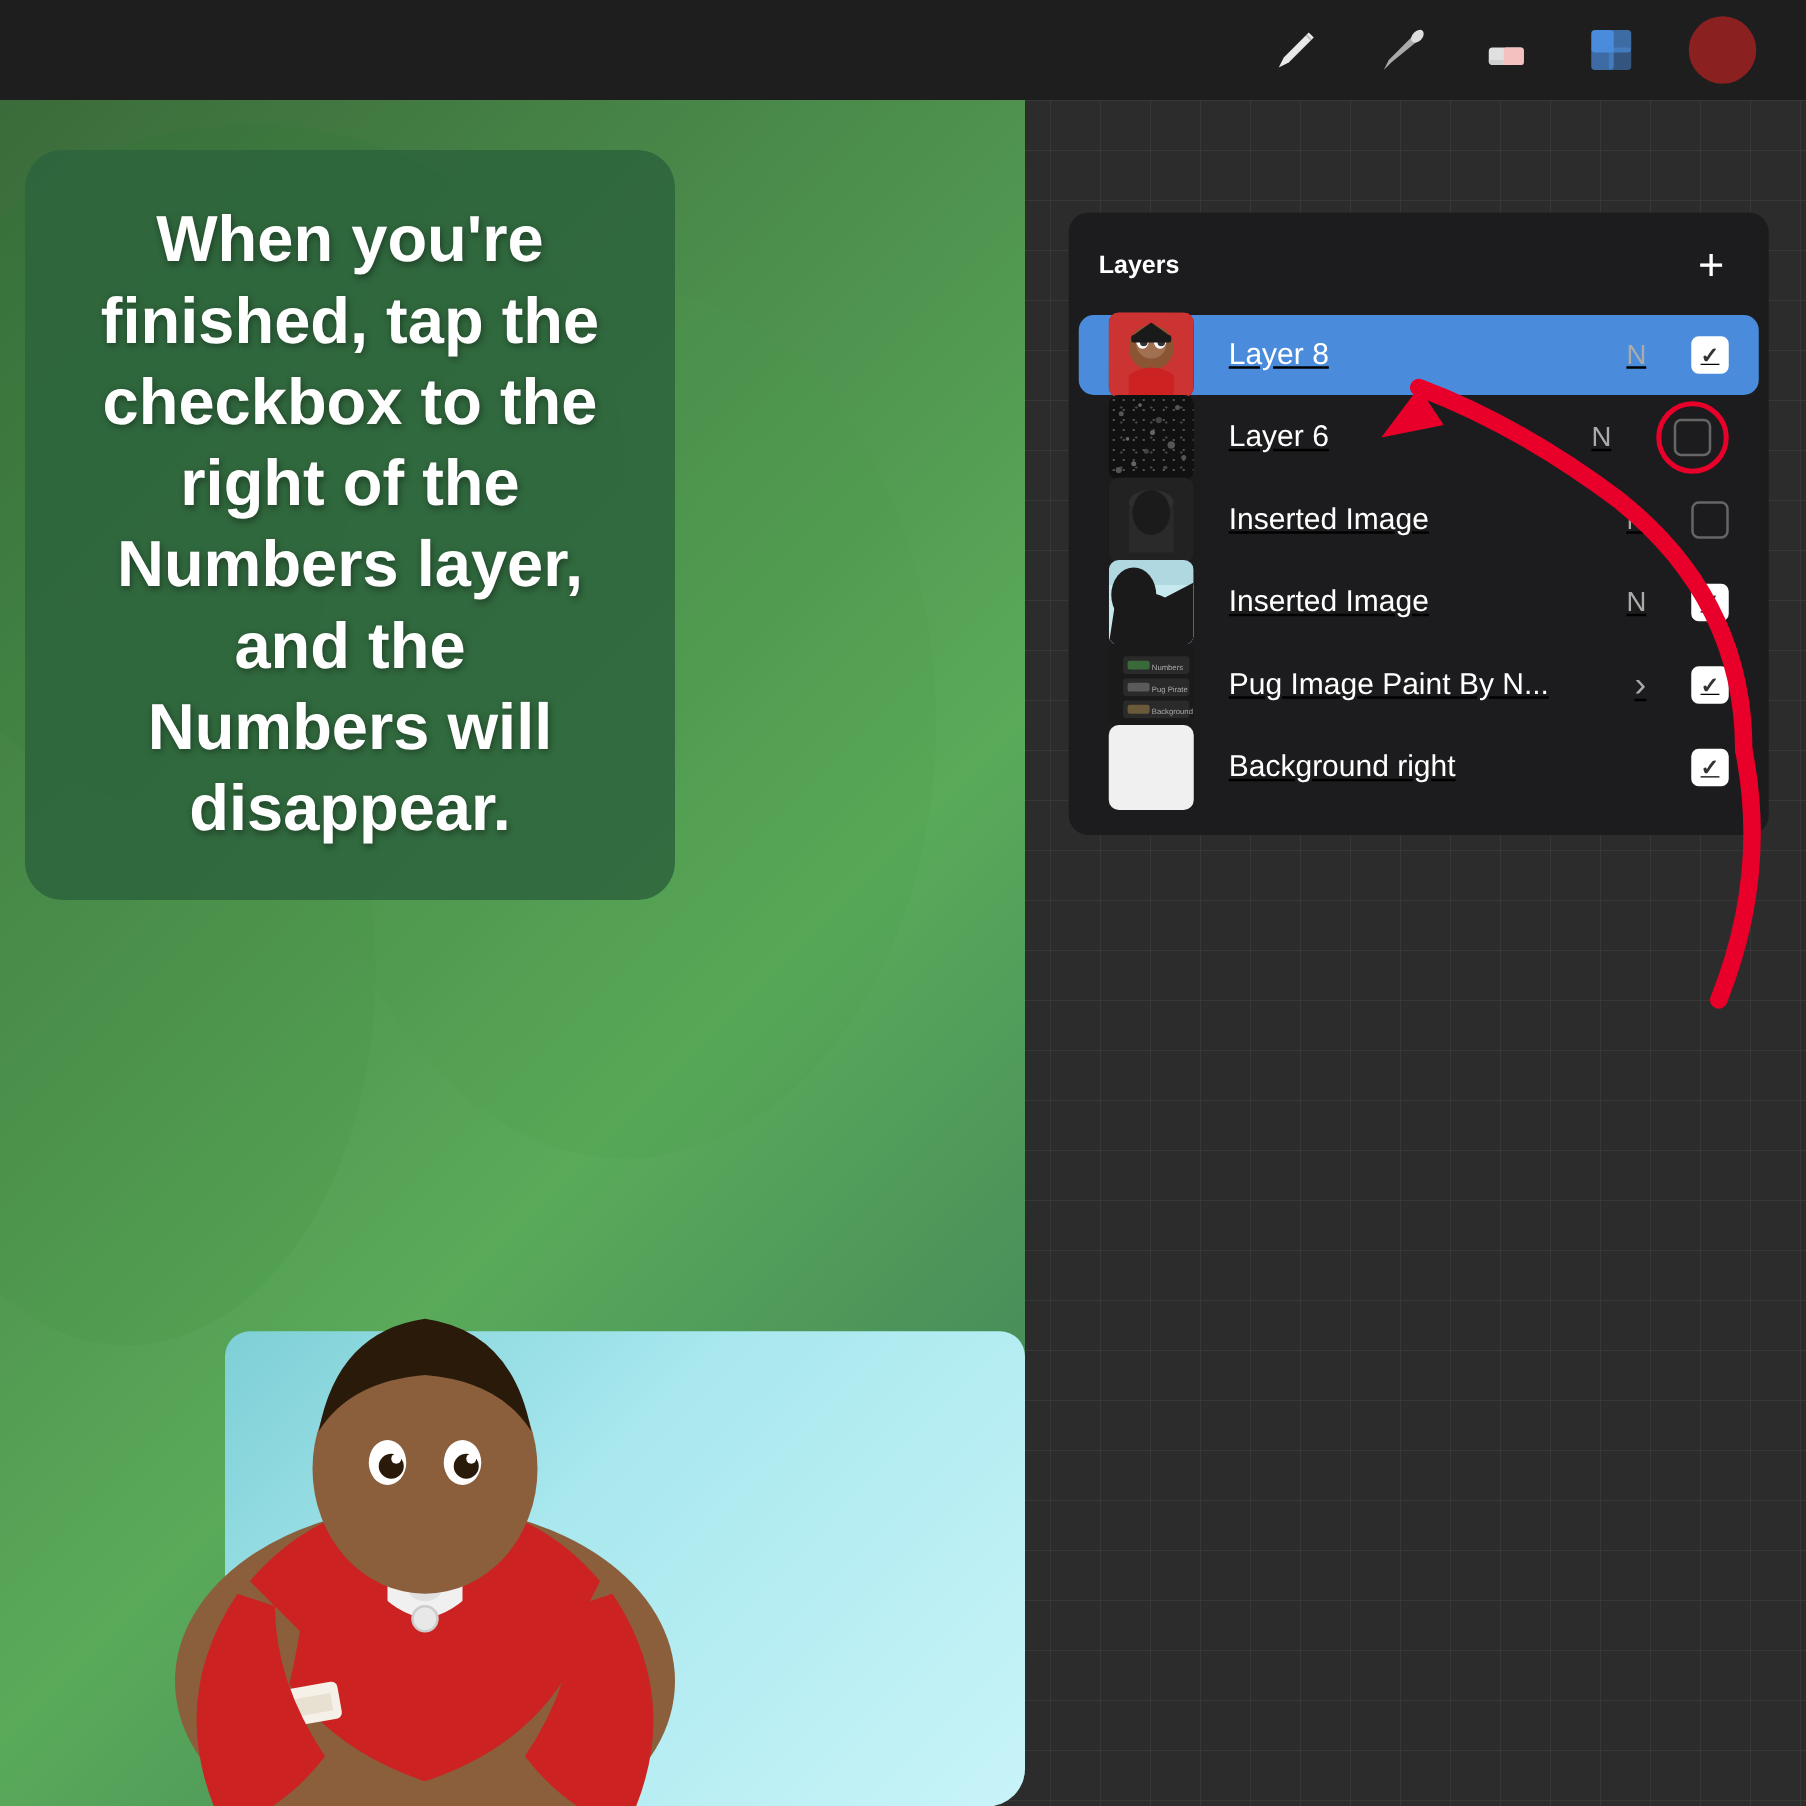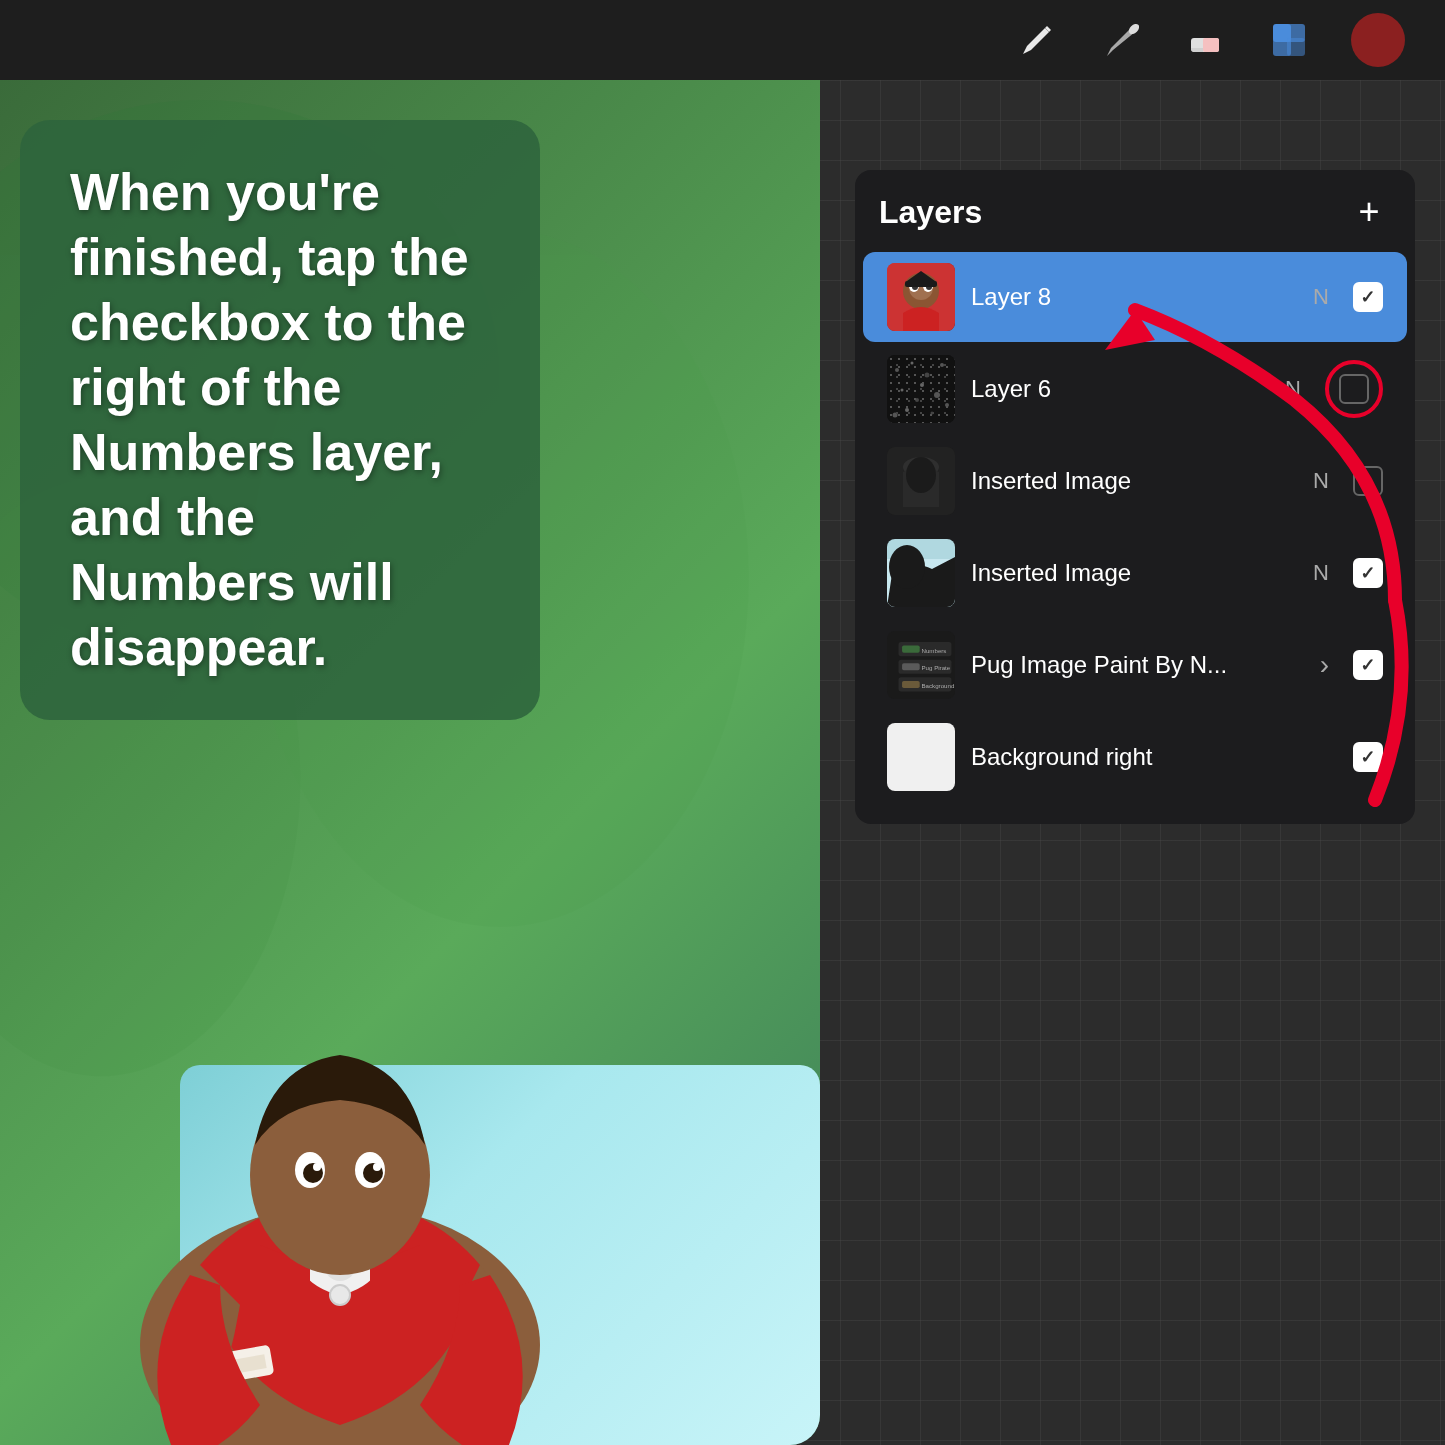--- a/index.html
+++ b/index.html
@@ -80,20 +80,21 @@
       border-radius: 30px;
       padding: 40px 50px;
       z-index: 5;
     }
 
     .text-card-content {
       color: white;
       font-size: 52px;
       font-weight: 800;
       line-height: 1.25;
+      text-align: center;
       text-shadow: 1px 2px 6px rgba(0,0,0,0.4);
     }
 
     
     .cyan-bg {
       position: absolute;
       bottom: 0;
       left: 180px;
       width: 640px;
       height: 380px;
@@ -115,21 +116,21 @@
 
     .layers-header {
       display: flex;
       align-items: center;
       justify-content: space-between;
       padding: 0 24px 16px;
     }
 
     .layers-title {
       color: white;
-      font-size: 32px;
+      font-size: 20px;
       font-weight: 700;
       text-align: right;
     }
 
     .layers-add-btn {
       color: white;
       font-size: 36px;
       font-weight: 300;
       cursor: pointer;
       width: 44px;
@@ -137,25 +138,26 @@
       display: flex;
       align-items: center;
       justify-content: center;
     }
 
     
     .layer-row {
       display: flex;
       align-items: center;
       padding: 8px 24px;
-      gap: 16px;
-      height: 90px;
+      gap: 28px;
+      height: 64px;
       cursor: pointer;
       border-radius: 12px;
       margin: 2px 8px;
+      text-decoration: underline;
     }
 
     .layer-row.active {
       background: #4a8cdb;
     }
 
     .layer-thumb {
       width: 68px;
       height: 68px;
       border-radius: 8px;

